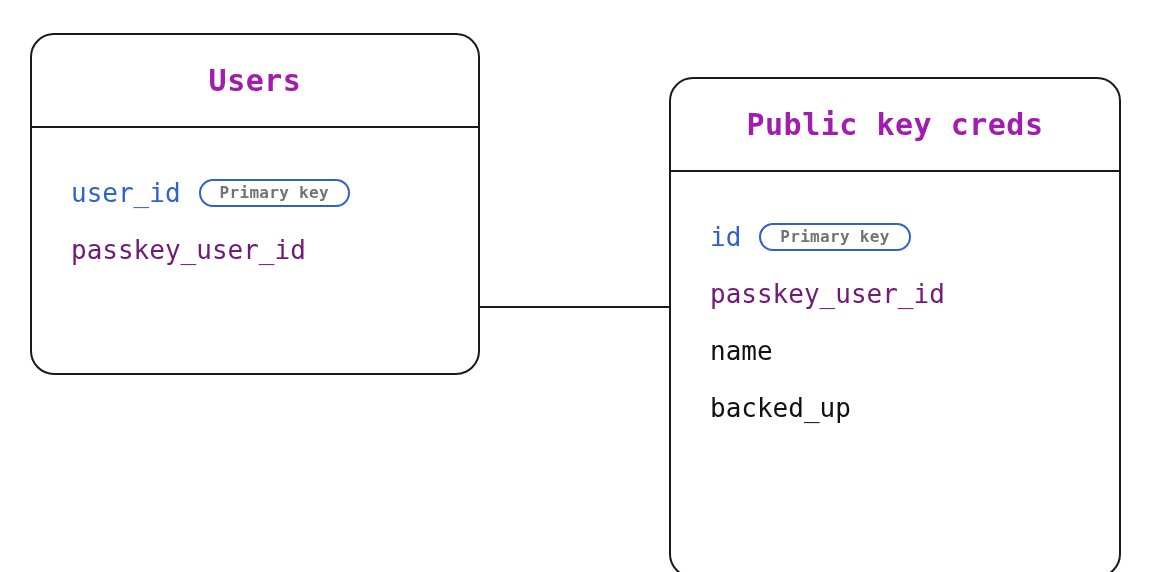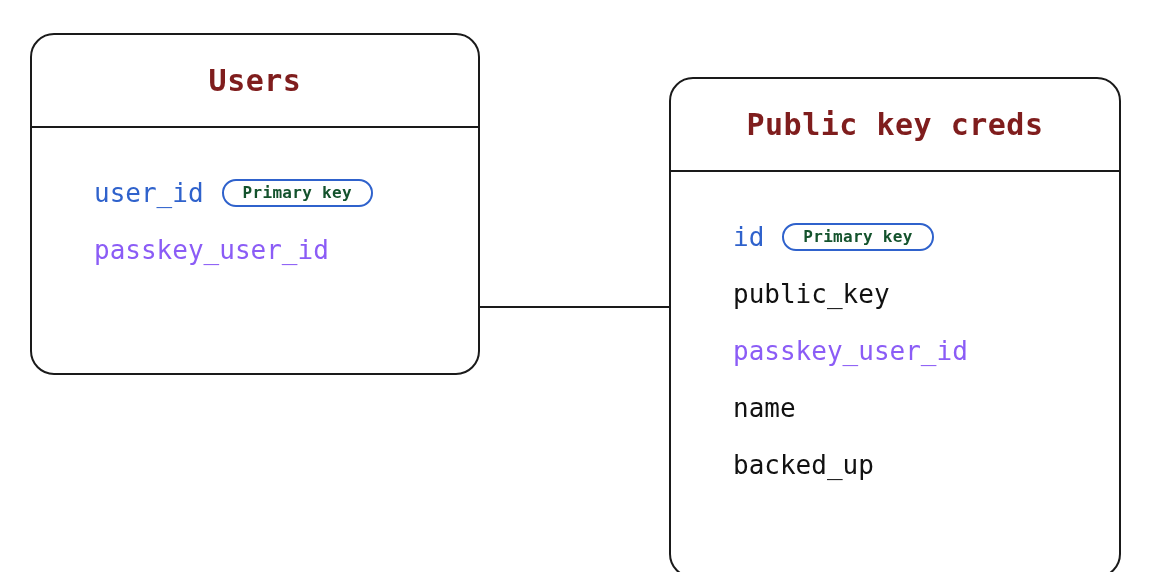--- a/index.html
+++ b/index.html
@@ -47,65 +47,65 @@
     border-bottom: 2px solid #1a1a1a;
     display: flex;
     align-items: center;
     justify-content: center;
   }
 
   .entity-title {
     font-family: "DejaVu Sans Mono", "Liberation Mono", monospace;
     font-size: 30px;
     font-weight: bold;
-    color: #7f1d1d;
+    color: #a21caf;
     letter-spacing: 0.5px;
     white-space: nowrap;
   }
 
   .entity-fields {
     padding-top: 36px;
-    padding-left: 62px;
+    padding-left: 39px;
     padding-right: 18px;
   }
 
   .field-row {
     height: 57px;
     display: flex;
     align-items: center;
   }
 
   .field-name {
     font-family: "DejaVu Sans Mono", "Liberation Mono", monospace;
     font-size: 26px;
     font-weight: normal;
     color: #111111;
     white-space: nowrap;
     line-height: 1;
   }
 
   .field-name.key   { color: #2F62CC; }
   .field-name.plain { color: #111111; }
-  .field-name.link  { color: #8b5cf6; }
+  .field-name.link  { color: #701a75; }
 
   
   .pk-badge {
     margin-left: 18px;
     box-sizing: border-box;
     display: inline-flex;
     align-items: center;
     justify-content: center;
     height: 28px;
     padding: 0 19px;
     border: 2px solid #2F62CC;
     border-radius: 999px;
     font-family: "DejaVu Sans Mono", "Liberation Mono", monospace;
     font-size: 16px;
     font-weight: bold;
-    color: #14532d;
+    color: #737373;
     letter-spacing: 0.3px;
     white-space: nowrap;
   }
 
   
   #relationship-connector {
     position: absolute;
     left: 479px;
     top: 306px;
     width: 192px;
@@ -145,23 +145,20 @@
     <span class="entity-title">Public key creds</span>
   </div>
 
   <div class="entity-fields">
 
     <div class="field-row">
       <span class="field-name key">id</span>
       <span class="pk-badge">Primary key</span>
     </div>
 
-    <div class="field-row">
-      <span class="field-name plain">public_key</span>
-    </div>
 
     <div class="field-row">
       <span class="field-name link">passkey_user_id</span>
     </div>
 
     <div class="field-row">
       <span class="field-name plain">name</span>
     </div>
 
     <div class="field-row">

